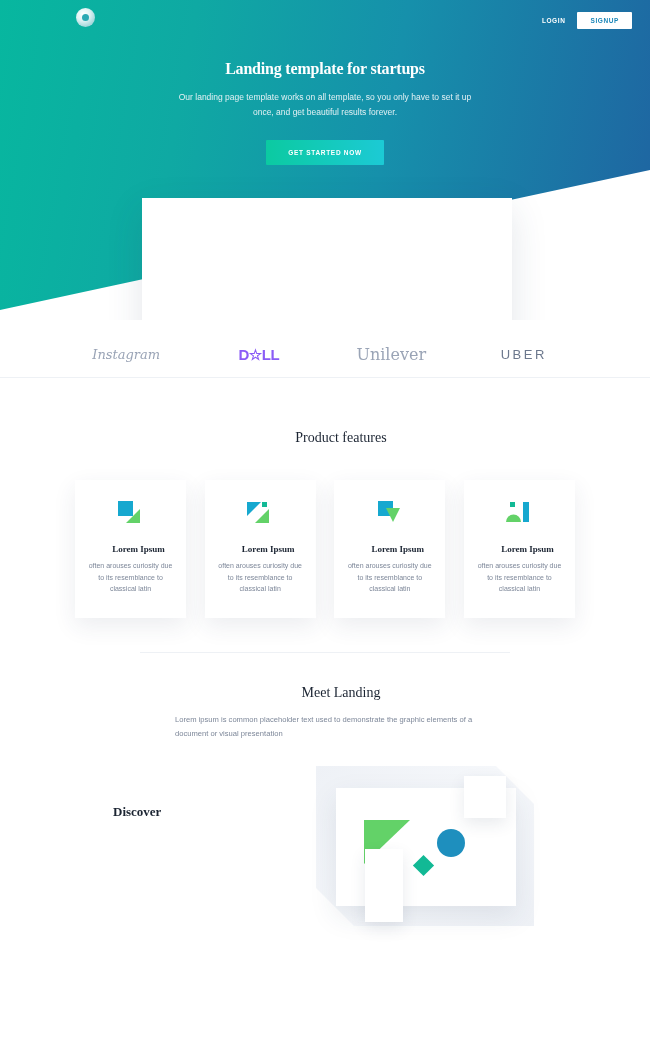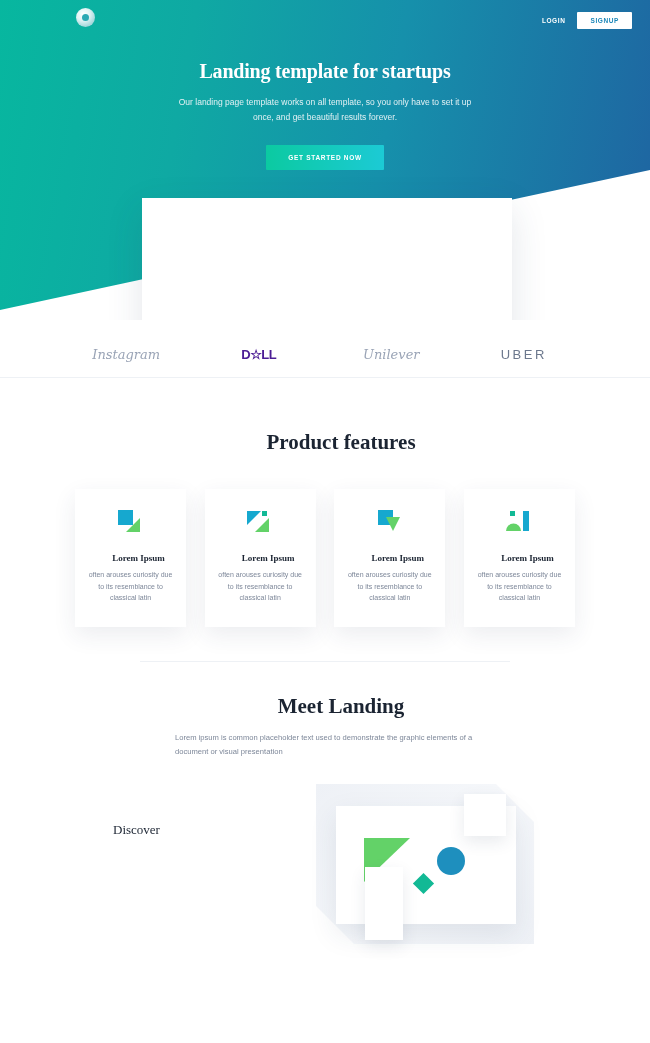--- a/index.html
+++ b/index.html
@@ -79,21 +79,21 @@
   }
   .hero-content {
     position: relative;
     z-index: 4;
     text-align: center;
     padding-top: 60px;
   }
   .hero-title {
     font-family: "Liberation Serif", serif;
     font-weight: 700;
-    font-size: 20px;
+    font-size: 16px;
     color: #ffffff;
     letter-spacing: -0.2px;
   }
   .hero-sub {
     margin: 12px auto 0;
     width: 300px;
     font-size: 8.5px;
     line-height: 15px;
     color: #e2f1f4;
   }
@@ -142,42 +142,41 @@
   }
   .brand-instagram {
     font-family: "DejaVu Serif", serif;
     font-style: italic;
     font-size: 13px;
     color: #9aa4b6;
   }
   .brand-dell {
     font-family: "Liberation Sans", sans-serif;
     font-weight: 700;
-    font-size: 13px;
+    font-size: 15px;
     letter-spacing: -0.5px;
-    color: #4c1d95;
+    color: #8b5cf6;
   }
   .brand-unilever {
     font-family: "DejaVu Serif", serif;
-    font-style: italic;
-    font-size: 13px;
+    font-size: 16px;
     color: #9aa4b6;
   }
   .brand-uber {
     font-family: "Liberation Sans", sans-serif;
     font-size: 13px;
     letter-spacing: 2.5px;
     color: #6c788d;
   }
 
   
   .section-title {
     font-family: "Liberation Serif", serif;
-    font-weight: 700;
-    font-size: 21px;
+    font-weight: 400;
+    font-size: 14px;
     color: #1b2432;
     text-align: center;
     padding-left: 32px;
   }
   .features-title { margin-top: 52px; }
   .features-row {
     margin: 34px auto 0;
     width: 500px;
     display: flex;
     justify-content: space-between;
@@ -236,21 +235,21 @@
     height: 200px;
   }
   .discover-text {
     position: absolute;
     left: 113px;
     top: 42px;
     width: 175px;
   }
   .discover-heading {
     font-family: "Liberation Serif", serif;
-    font-weight: 400;
+    font-weight: 700;
     font-size: 13px;
     color: #1b2432;
   }
   .discover-body {
     margin-top: 12px;
     font-size: 7.6px;
     line-height: 13px;
     color: #7d8799;
   }
   .illo {

